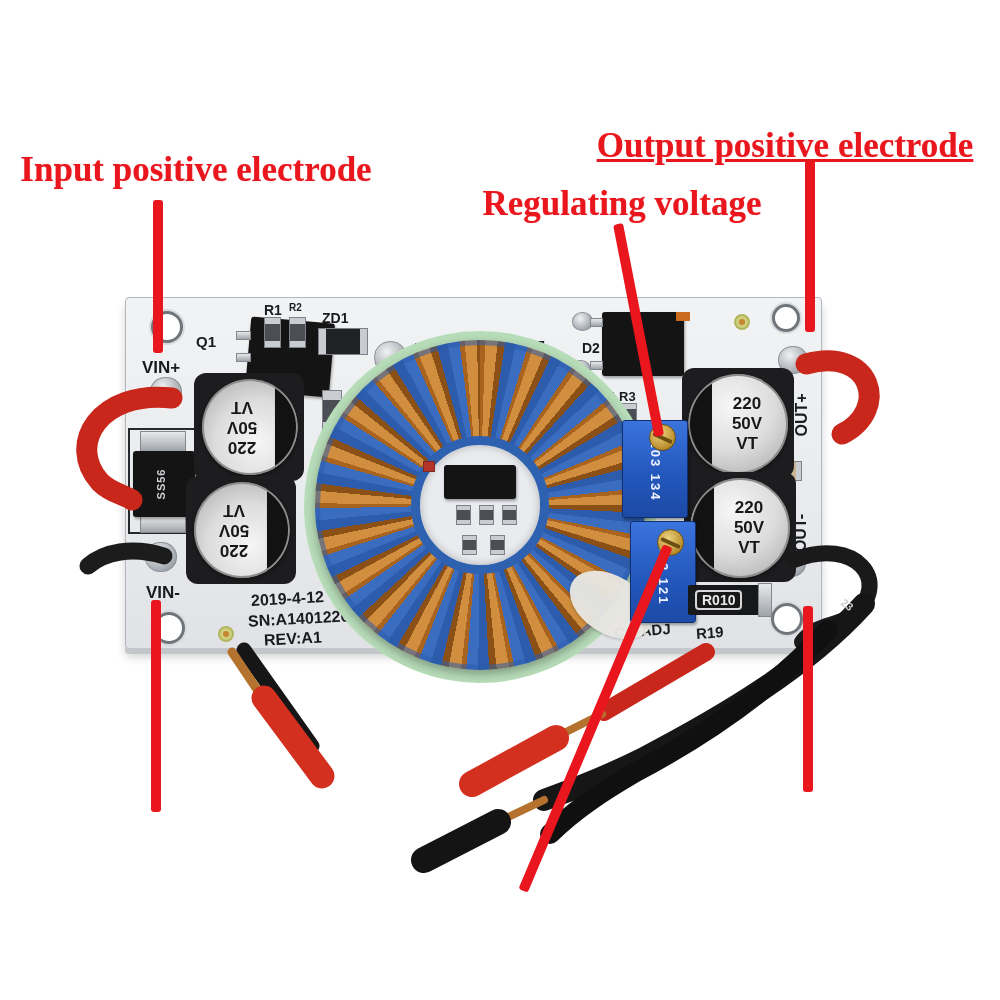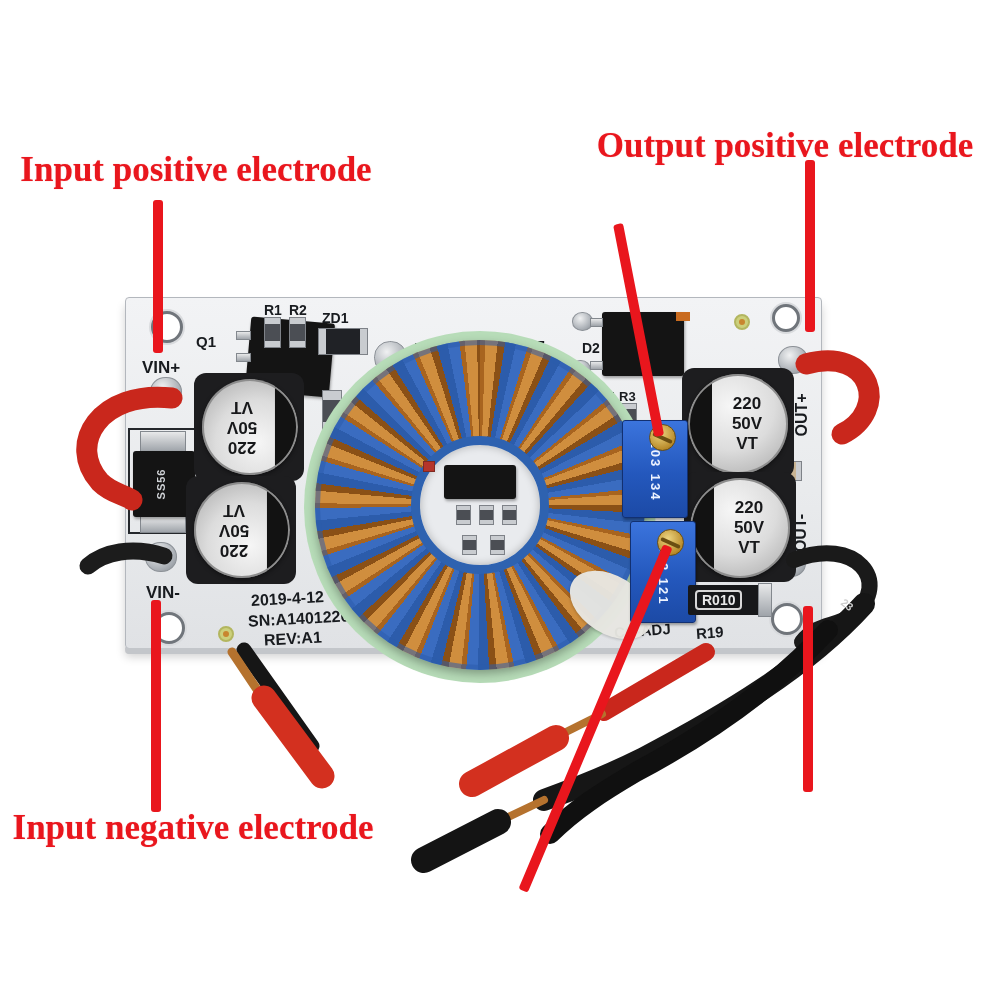--- a/index.html
+++ b/index.html
@@ -110,21 +110,21 @@
   <div class="pad" style="left:437px;top:334px;width:33px;height:33px;"></div>
   <div class="pad" style="left:572px;top:312px;width:21px;height:19px;"></div>
   <div class="pad" style="left:570px;top:360px;width:21px;height:19px;"></div>
 
   <div class="silk" style="left:142px;top:358px;font-size:17px;">VIN+</div>
   <div class="silk" style="left:146px;top:583px;font-size:17px;">VIN-</div>
   <div class="silk silk-v" style="left:780px;top:406px;width:44px;font-size:16px;">OUT+</div>
   <div class="silk silk-v" style="left:778px;top:524px;width:46px;font-size:16px;">OUT-</div>
   <div class="silk" style="left:196px;top:333px;font-size:15px;">Q1</div>
   <div class="silk" style="left:264px;top:302px;font-size:14px;">R1</div>
-  <div class="silk" style="left:289px;top:302px;font-size:14px;">R2</div>
+  <div class="silk" style="left:289px;top:302px;font-size:10px;">R2</div>
   <div class="silk" style="left:322px;top:310px;font-size:14px;">ZD1</div>
   <div class="silk" style="left:306px;top:373px;font-size:14px;">C3</div>
   <div class="silk" style="left:414px;top:341px;font-size:16px;">L1</div>
   <div class="silk" style="left:494px;top:338px;font-size:14px;">R9</div>
   <div class="silk" style="left:527px;top:338px;font-size:14px;">R7</div>
   <div class="silk" style="left:582px;top:340px;font-size:14px;">D2</div>
   <div class="silk" style="left:204px;top:473px;font-size:14px;">D1</div>
   <div class="silk" style="left:576px;top:389px;font-size:13px;">R4</div>
   <div class="silk" style="left:598px;top:389px;font-size:13px;">R5</div>
   <div class="silk" style="left:619px;top:389px;font-size:13px;">R3</div>
@@ -238,25 +238,25 @@
       <path d="M 244 650 L 312 746" stroke="#161616" stroke-width="15"></path>
       <path d="M 232 652 L 260 694" stroke="#b5722e" stroke-width="9"></path>
       <path d="M 264 698 L 322 776" stroke="#d3301f" stroke-width="25"></path>
     </g>
     <text x="840" y="604" transform="rotate(38 840 604)" fill="#cfcfcf" font-size="11" font-family="Liberation Sans, sans-serif" font-weight="bold">23</text>
   </svg>
 
   <div class="ann-label" style="left:196px;top:150px;">Input positive electrode</div>
   <div class="ann-line" style="left:153px;top:200px;height:153px;"></div>
 
-  <div class="ann-label" style="left:785px;top:126px;">Output positive electrode</div>
+  <div class="ann-label" style="left:785px;top:126px;text-decoration:underline;">Output positive electrode</div>
   <div class="ann-line" style="left:805px;top:160px;height:172px;"></div>
 
+  <div class="ann-label" style="left:622px;top:184px;">Regulating voltage</div>
   <div class="ann-line" style="left:613px;top:224px;height:216px;transform:rotate(-11deg);transform-origin:top center;"></div>
 
-  <div class="ann-label" style="left:193px;top:808px;">Input negative electrode</div>
   <div class="ann-line" style="left:151px;top:600px;height:212px;"></div>
 
   <div class="ann-line" style="left:803px;top:606px;height:186px;"></div>
 
   <div class="ann-line" style="left:663px;top:546px;height:374px;transform:rotate(22.8deg);transform-origin:top center;"></div>
 
 </div>
 
 </body></html>

